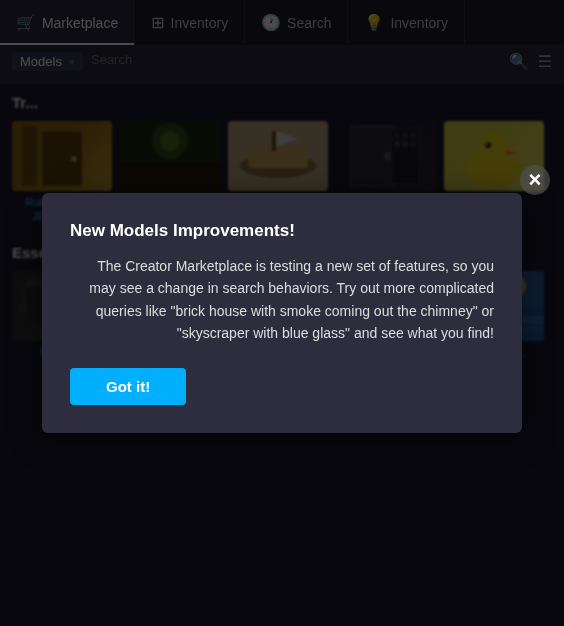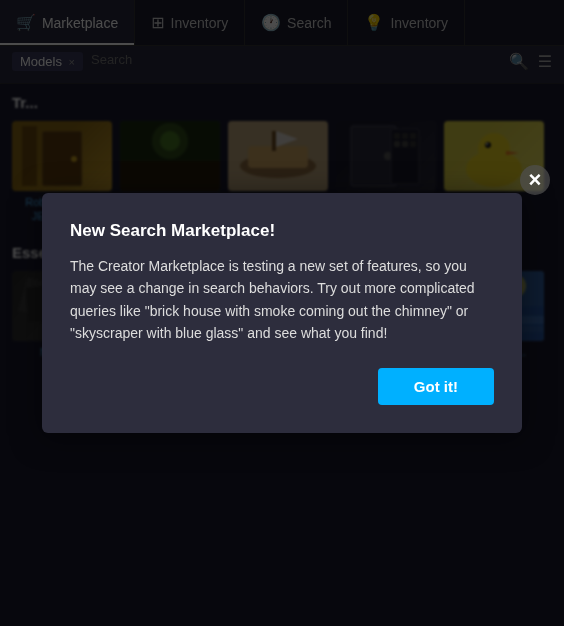--- a/index.html
+++ b/index.html
@@ -189,24 +189,24 @@
       color: #fff;
       font-size: 17px;
       font-weight: bold;
       margin-bottom: 14px;
     }
     .modal-body {
       color: #ddd;
       font-size: 14px;
       line-height: 1.6;
       margin-bottom: 24px;
+      text-align: right;
     }
     .modal-footer {
       display: flex;
-      justify-content: flex-end;
     }
     .got-it-btn {
       background: #00b0ff;
       color: #fff;
       font-size: 15px;
       font-weight: bold;
       border: none;
       border-radius: 4px;
       padding: 10px 36px;
       cursor: pointer;
@@ -402,19 +402,19 @@
         </svg>
       </div>
       <span class="item-name">High Qualit...</span>
     </div>
   </div>
 </div>
 
 <div class="modal-overlay">
   <div class="modal">
     <div class="modal-close">×</div>
-    <div class="modal-title">New Search Marketplace!</div>
+    <div class="modal-title">New Models Improvements!</div>
     <div class="modal-body">The Creator Marketplace is testing a new set of features, so you may see a change in search behaviors. Try out more complicated queries like "brick house with smoke coming out the chimney" or "skyscraper with blue glass" and see what you find!</div>
     <div class="modal-footer">
       <button class="got-it-btn">Got it!</button>
     </div>
   </div>
 </div>
 
 </body></html>

